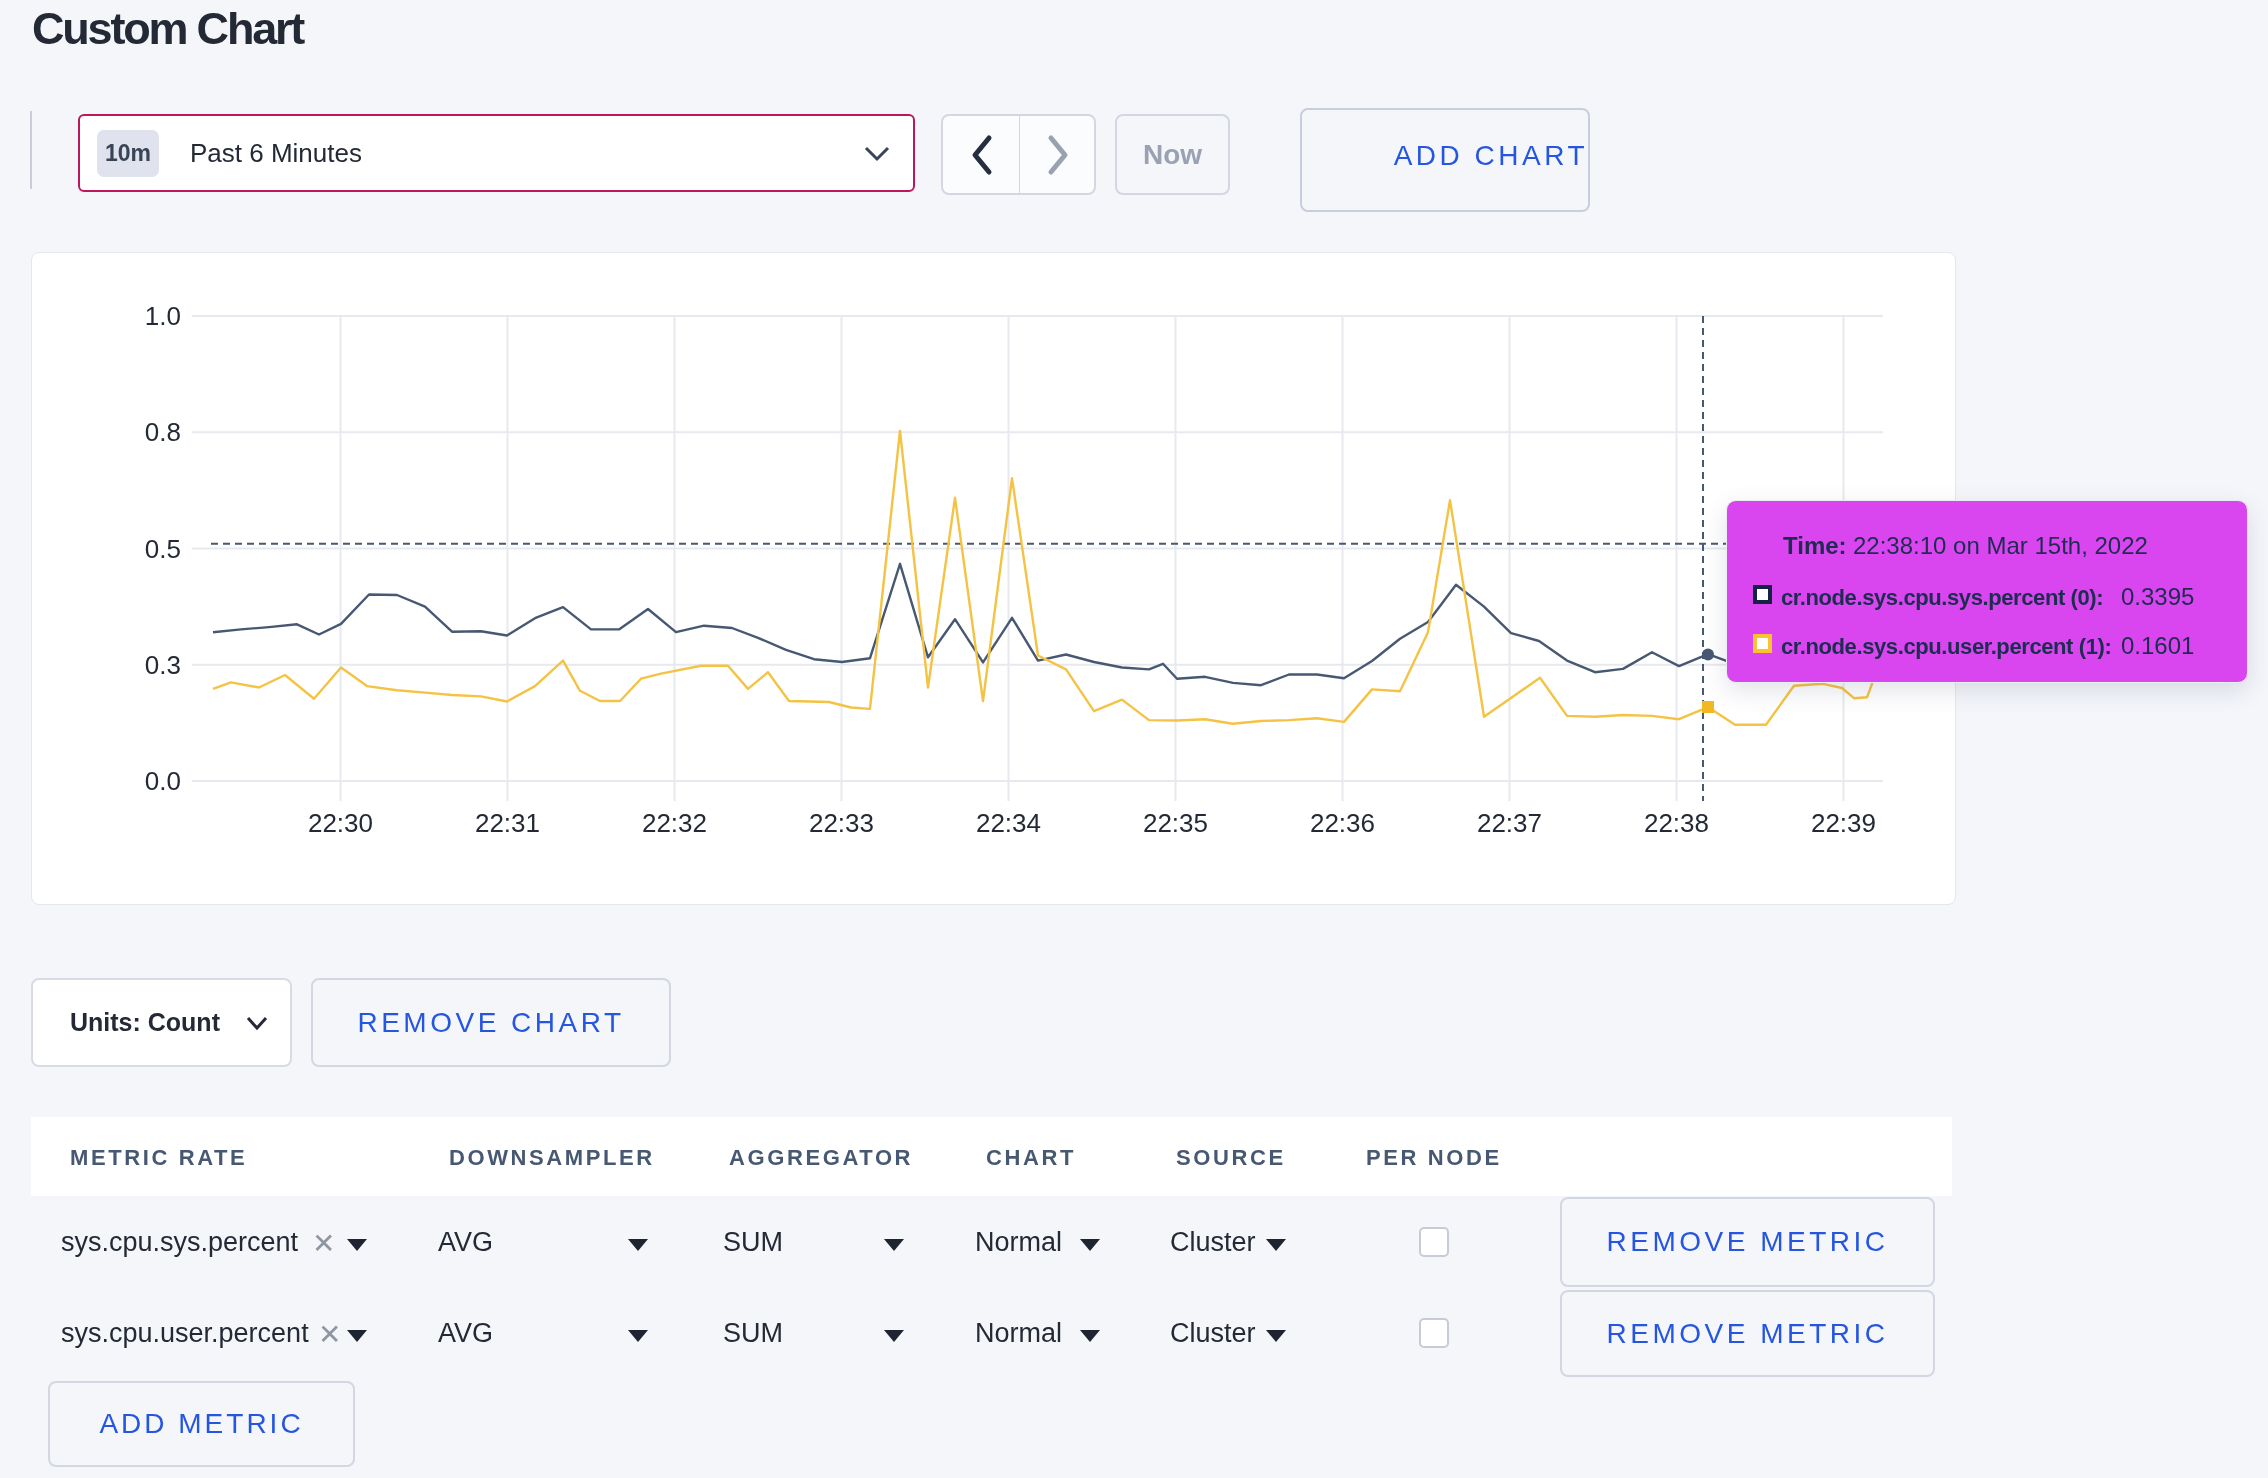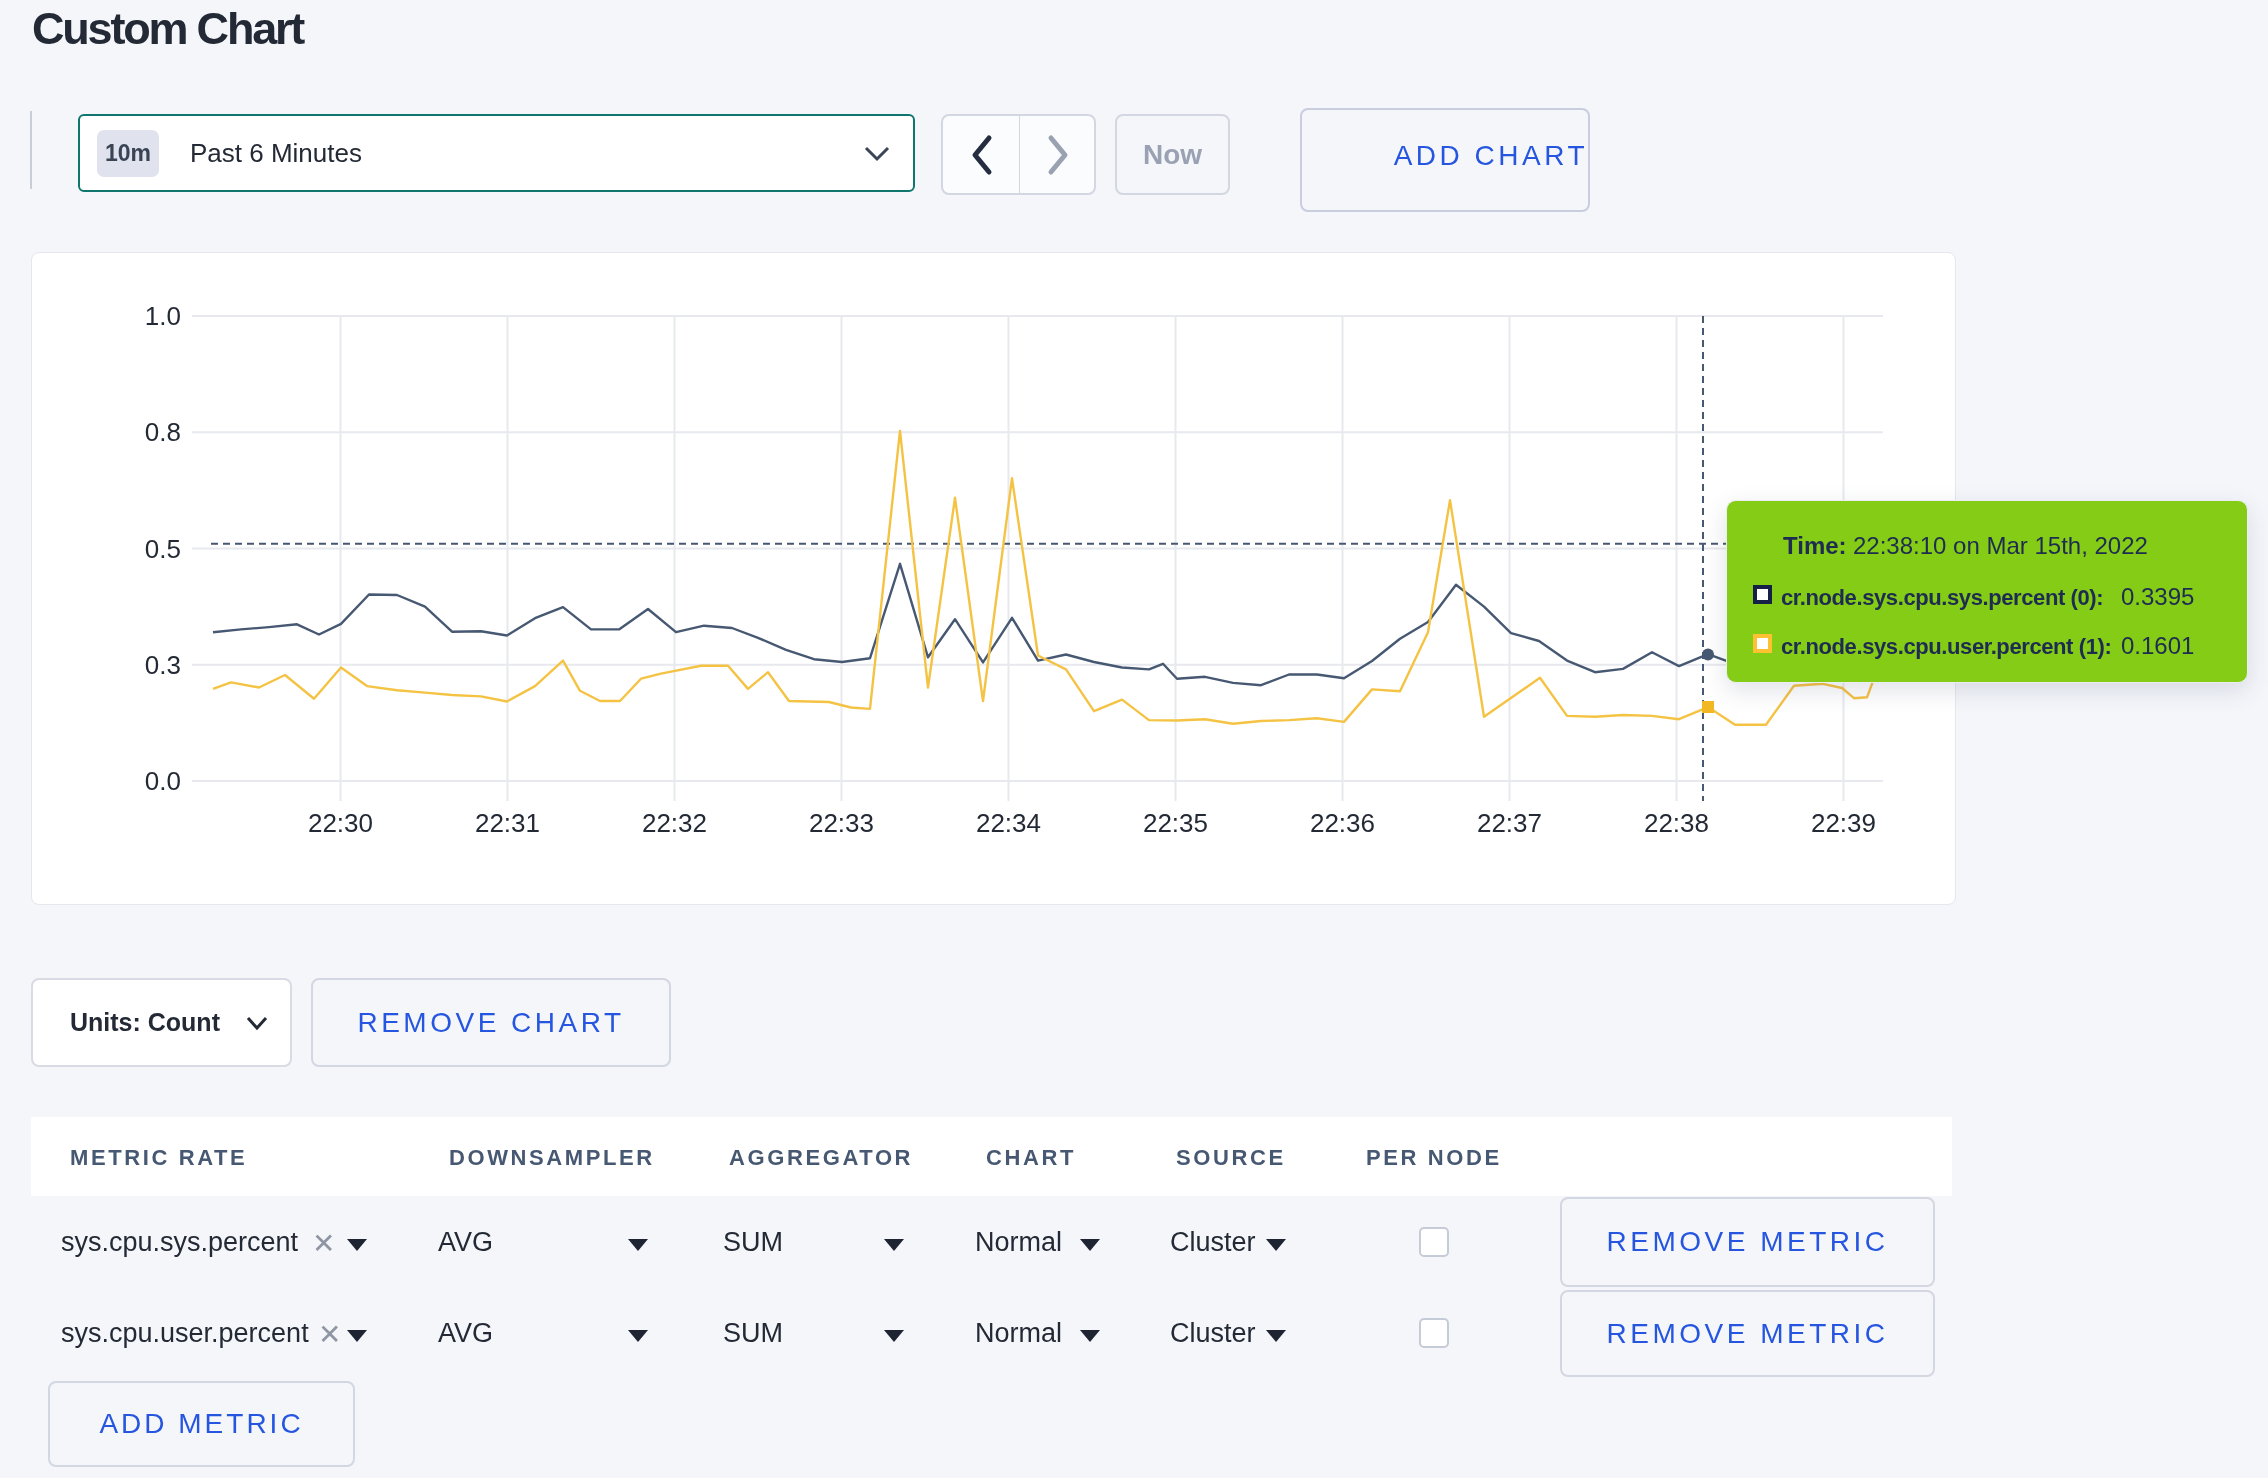--- a/index.html
+++ b/index.html
@@ -1,31 +1,31 @@
 <!DOCTYPE html>
 <html><head><meta charset="utf-8">
 <style>
 * { margin:0; padding:0; box-sizing:border-box; }
 html,body { width:2268px; height:1478px; background:#f4f6fa; font-family:"Liberation Sans",sans-serif; position:relative; overflow:hidden; }
 .abs { position:absolute; }
 h1 { position:absolute; left:32px; top:3px; font-size:45px; font-weight:700; color:#242a35; letter-spacing:-2.2px; }
 .vtick { position:absolute; left:30px; top:111px; width:2px; height:78px; background:#c9cdd8; }
-.dd { position:absolute; left:78px; top:114px; width:837px; height:78px; background:#fff; border:2px solid #0f766e; border-radius:6px; }
+.dd { position:absolute; left:78px; top:114px; width:837px; height:78px; background:#fff; border:2px solid #be185d; border-radius:6px; }
 .chip { position:absolute; left:17px; top:14px; width:62px; height:47px; background:#e0e3ee; border-radius:7px; color:#394455; font-size:23px; font-weight:700; text-align:center; line-height:47px; }
 .ddtext { position:absolute; left:110px; top:0; height:74px; line-height:74px; font-size:26px; color:#242a35; }
 .btn { position:absolute; background:transparent; border:2px solid #d3d7e2; border-radius:8px; }
 .arrows { left:941px; top:114px; width:155px; height:81px; background:#fbfcfd; }
 .arrowdiv { position:absolute; left:76px; top:0px; width:1px; height:77px; background:#d3d7e2; }
 .nowbtn { left:1115px; top:114px; width:115px; height:81px; color:#99a1b3; font-size:28px; font-weight:600; text-align:center; line-height:77px; }
 .addchart { left:1300px; top:108px; width:290px; height:104px; border-color:#c8cede; color:#2656e0; font-size:28px; font-weight:500; letter-spacing:3.5px; text-align:right; line-height:91px; }
 .card { position:absolute; left:31px; top:252px; width:1925px; height:653px; background:#fff; border:1px solid #e4e7ee; border-radius:8px; }
 svg text { font-family:"Liberation Sans",sans-serif; }
 .ylab { font-size:26px; fill:#242a35; text-anchor:end; }
 .xlab { font-size:26px; fill:#242a35; text-anchor:middle; }
-.tooltip { position:absolute; left:1726px; top:500px; width:522px; height:183px; background:#84cc16; border:1px solid #ebedf3; border-radius:10px; box-shadow:0 8px 24px rgba(50,60,90,.14); z-index:5; }
+.tooltip { position:absolute; left:1726px; top:500px; width:522px; height:183px; background:#d946ef; border:1px solid #ebedf3; border-radius:10px; box-shadow:0 8px 24px rgba(50,60,90,.14); z-index:5; }
 .tt-row { position:absolute; font-size:24px; color:#1d2c50; white-space:nowrap; }
 .tt-row b { font-size:22px; letter-spacing:-0.4px; }
 .sq { position:absolute; width:19px; height:19px; border:4px solid #152145; background:#fff; }
 .sq.y { border-color:#fdc132; }
 .unitsbtn { left:31px; top:978px; width:261px; height:89px; background:#fff; border-color:#d8dbe4; }
 .unitsbtn span { position:absolute; left:37px; top:0; line-height:85px; font-size:25px; font-weight:700; color:#242a35; }
 .removechart { left:311px; top:978px; width:360px; height:89px; color:#2656e0; font-size:28px; font-weight:500; letter-spacing:3.5px; text-align:center; line-height:85px; }
 .thead { position:absolute; left:31px; top:1117px; width:1921px; height:79px; background:#fff; }
 .th { position:absolute; top:28px; font-size:22px; font-weight:600; letter-spacing:2.6px; color:#475872; }
 .cell { position:absolute; font-size:27px; color:#242a35; white-space:nowrap; }

